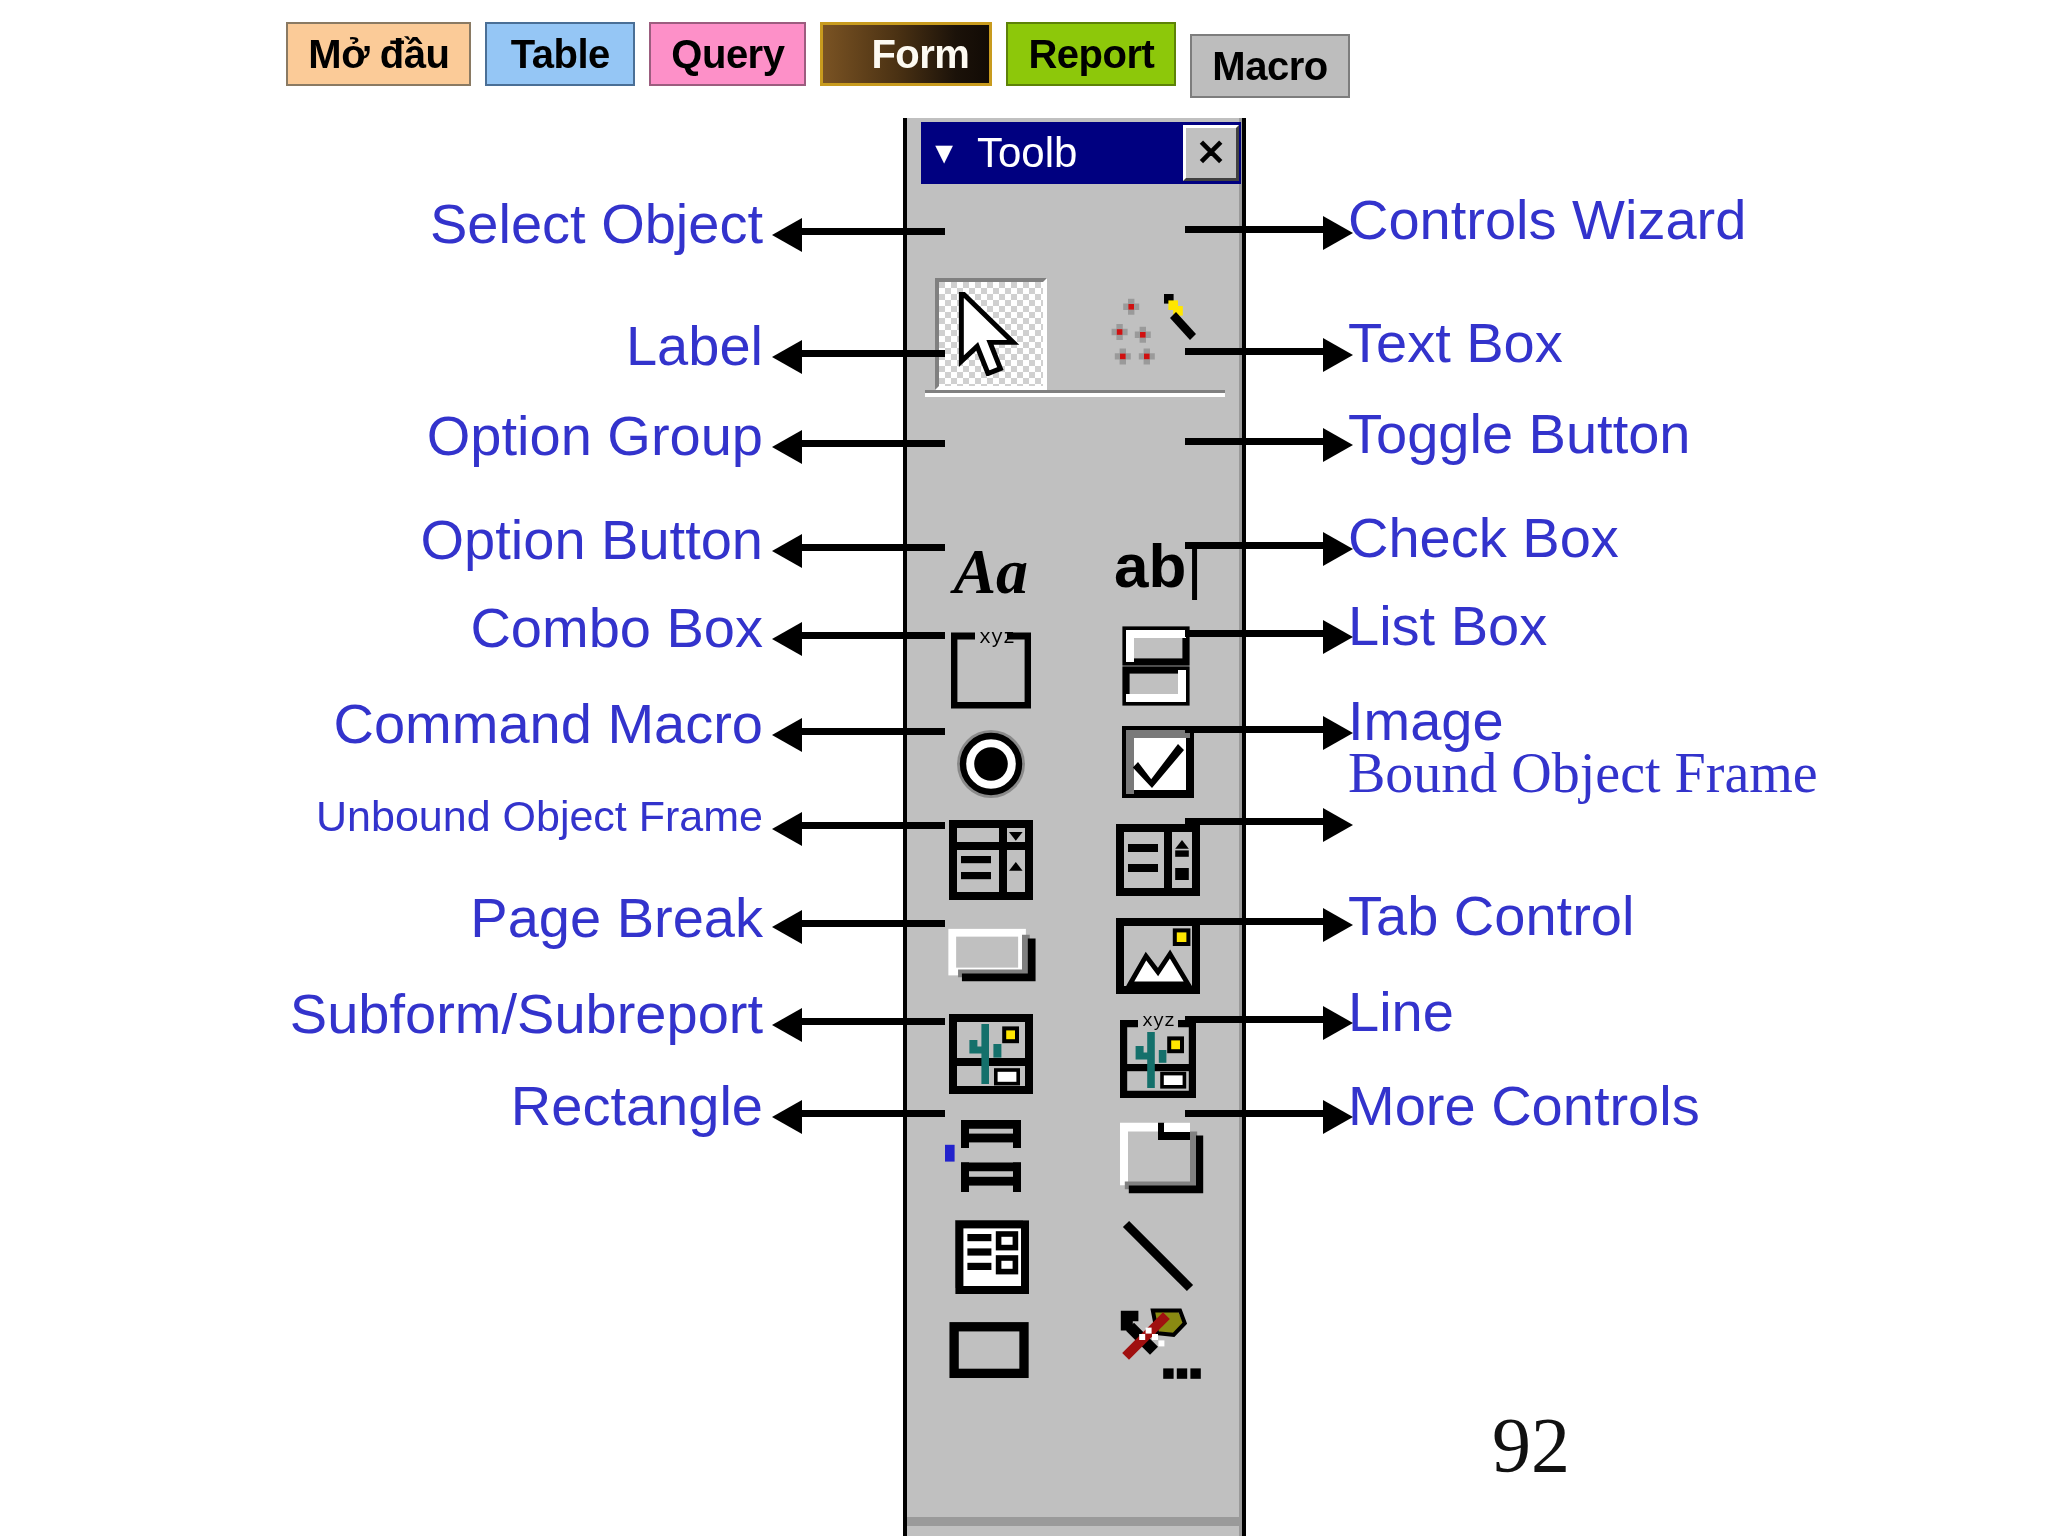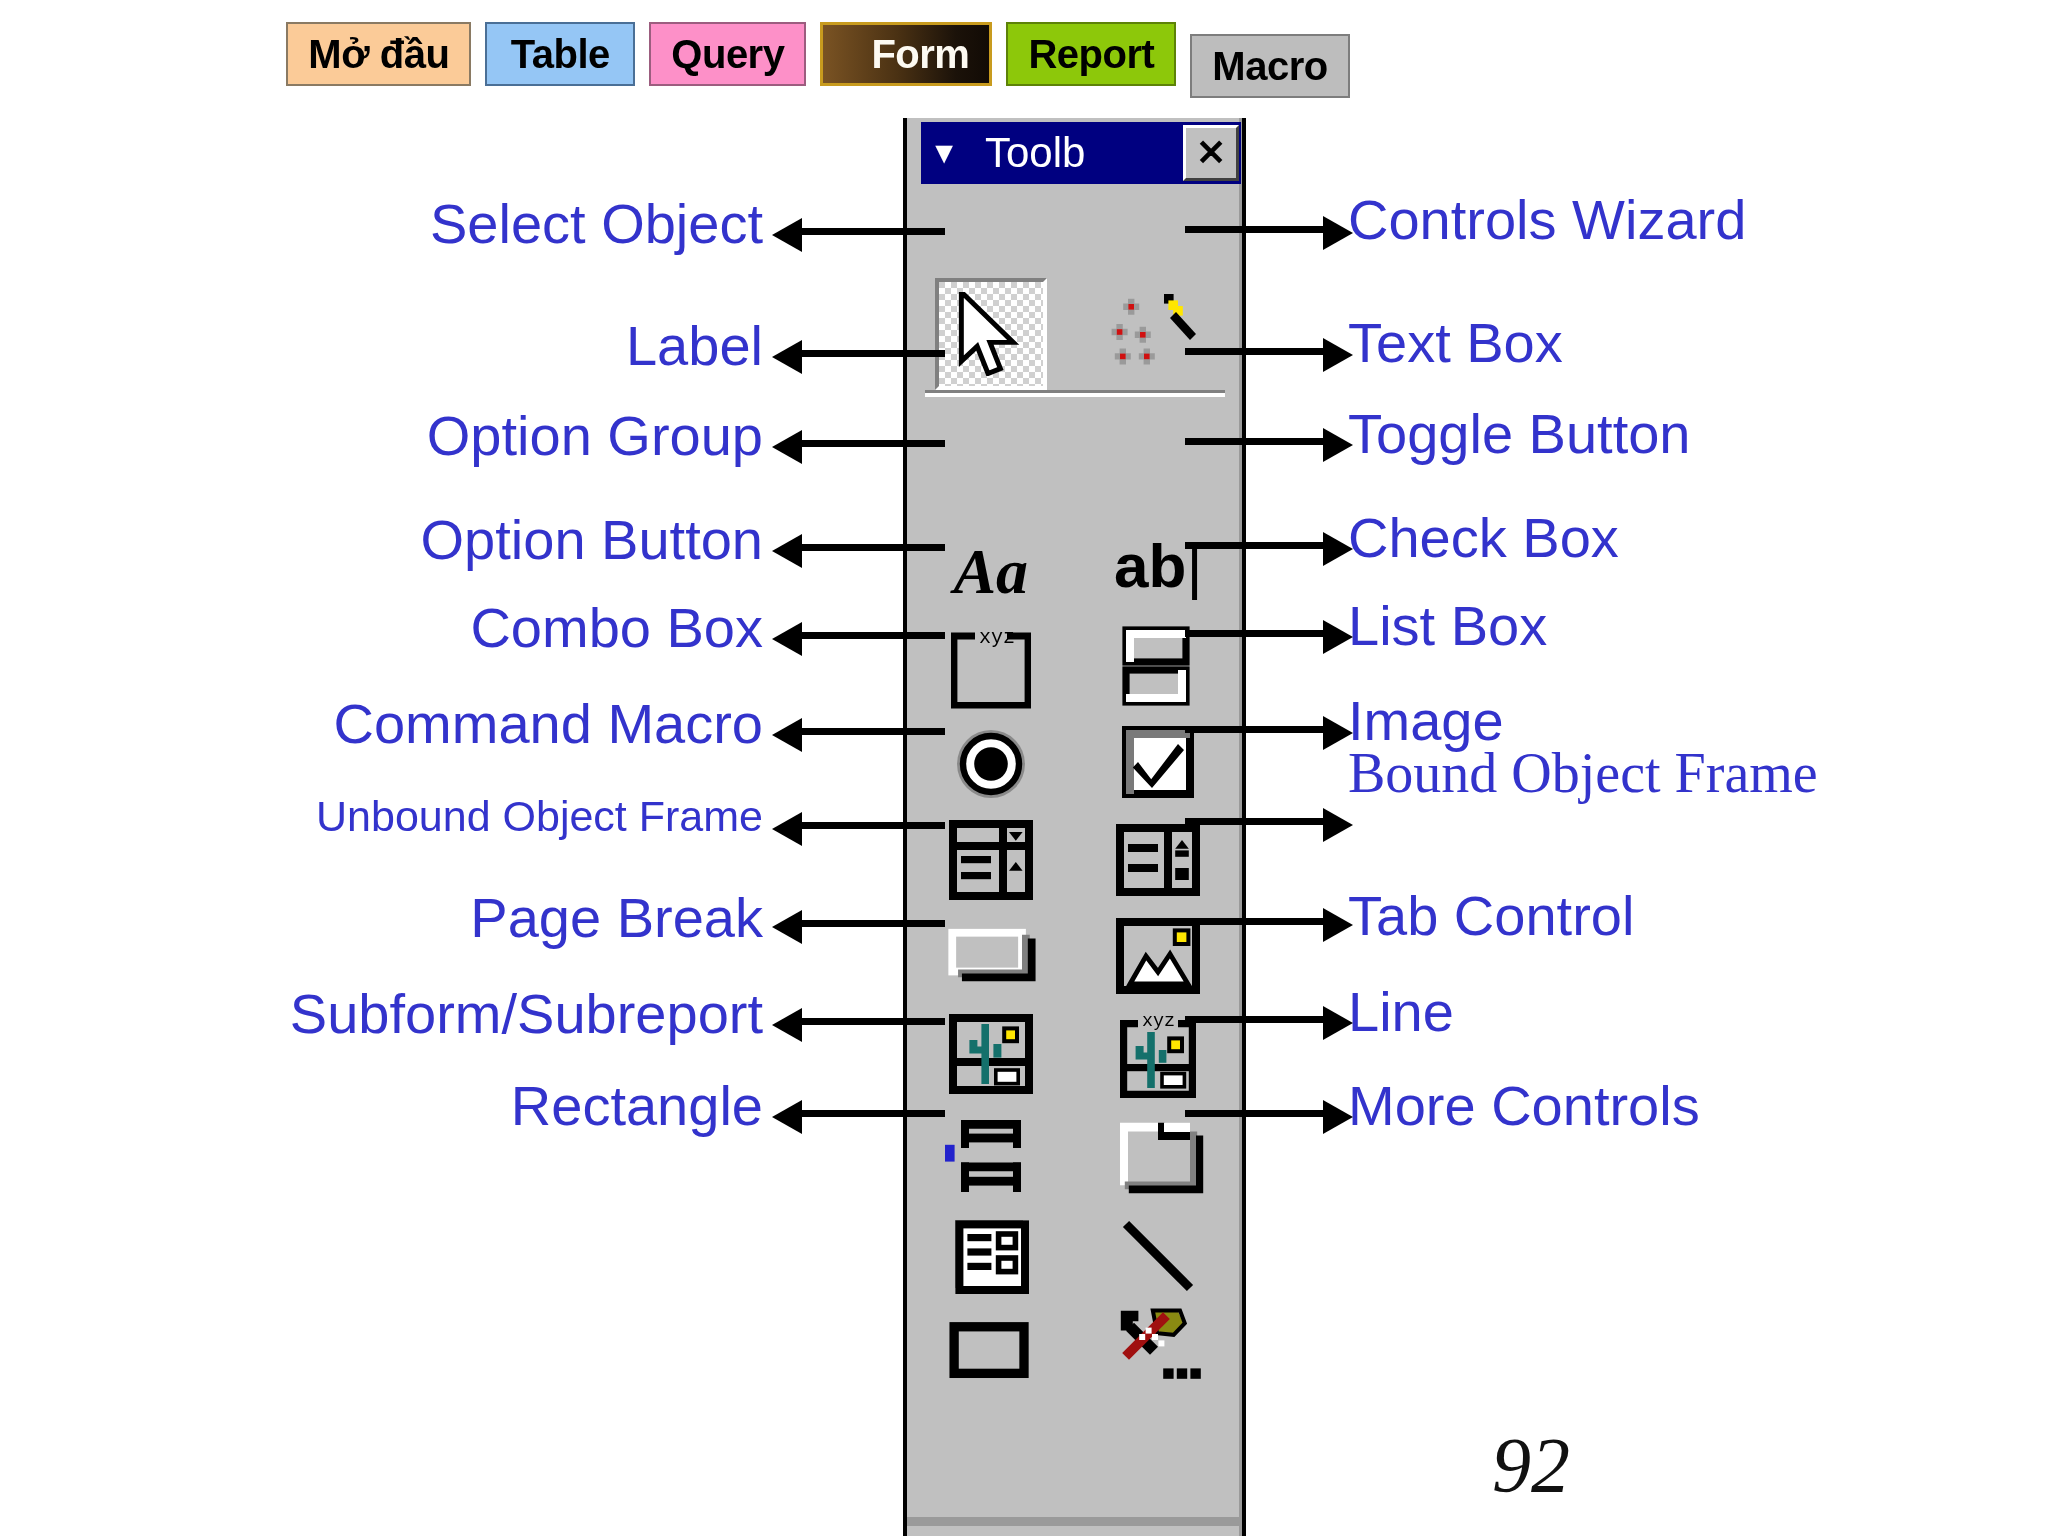--- a/index.html
+++ b/index.html
@@ -60,21 +60,21 @@
     width:46px; height:62px;
     display:flex; align-items:center; justify-content:center;
     color:#ffffff; font-size:30px; line-height:1;
   }
   #tb-title{
     color:#ffffff;
     font-size:42px;
     font-weight:normal;
     font-family:"Liberation Sans", sans-serif;
     letter-spacing:0px;
-    margin-left:18px;
+    margin-left:10px;
     white-space:nowrap;
   }
   #tb-close{
     position:absolute; right:2px; top:3px;
     width:56px; height:56px;
     background:#c0c0c0;
     border:3px solid #ffffff;
     border-right-color:#404040; border-bottom-color:#404040;
     display:flex; align-items:center; justify-content:center;
     color:#000; font-size:36px; font-weight:bold;
@@ -152,22 +152,20 @@
     border-left:30px solid #000;
   }
 
   
   #pagenum{
     position:absolute;
     left:1492px; top:1400px;
     font-family:"Liberation Serif", serif;
     font-size:78px;
     color:#111;
-    font-style:italic;
-    margin-top:20px;
   }
 </style>
 </head>
 <body>
 
 <div id="tabstrip">
   <div class="tab tab-modau">
       <span>Mở đầu</span>
     </div>
   <div class="tab tab-table">

